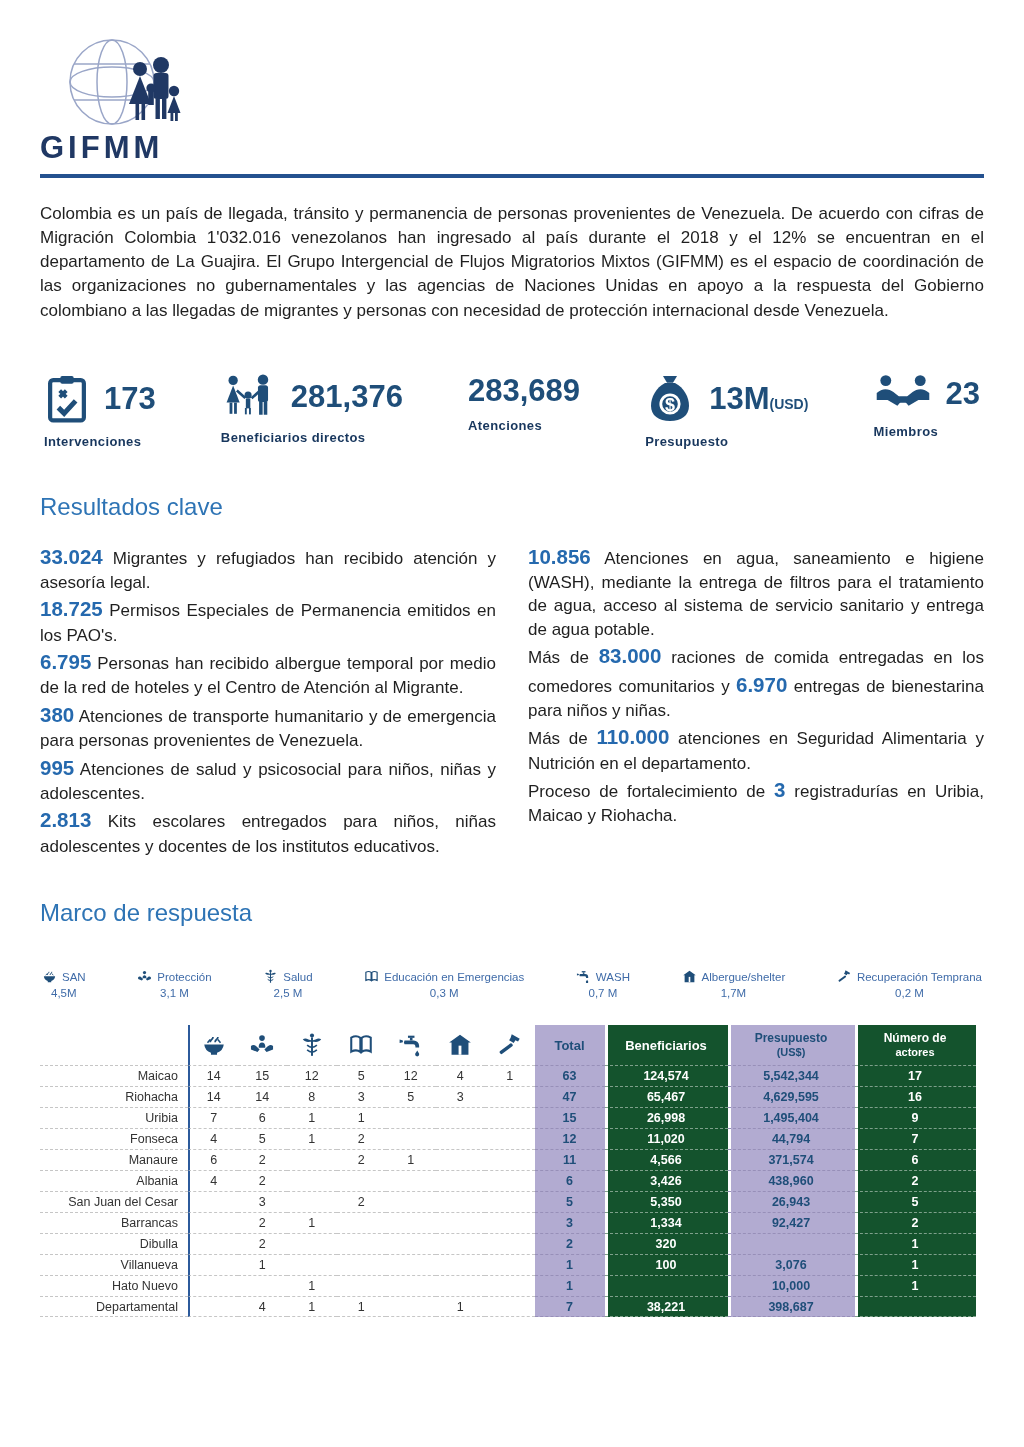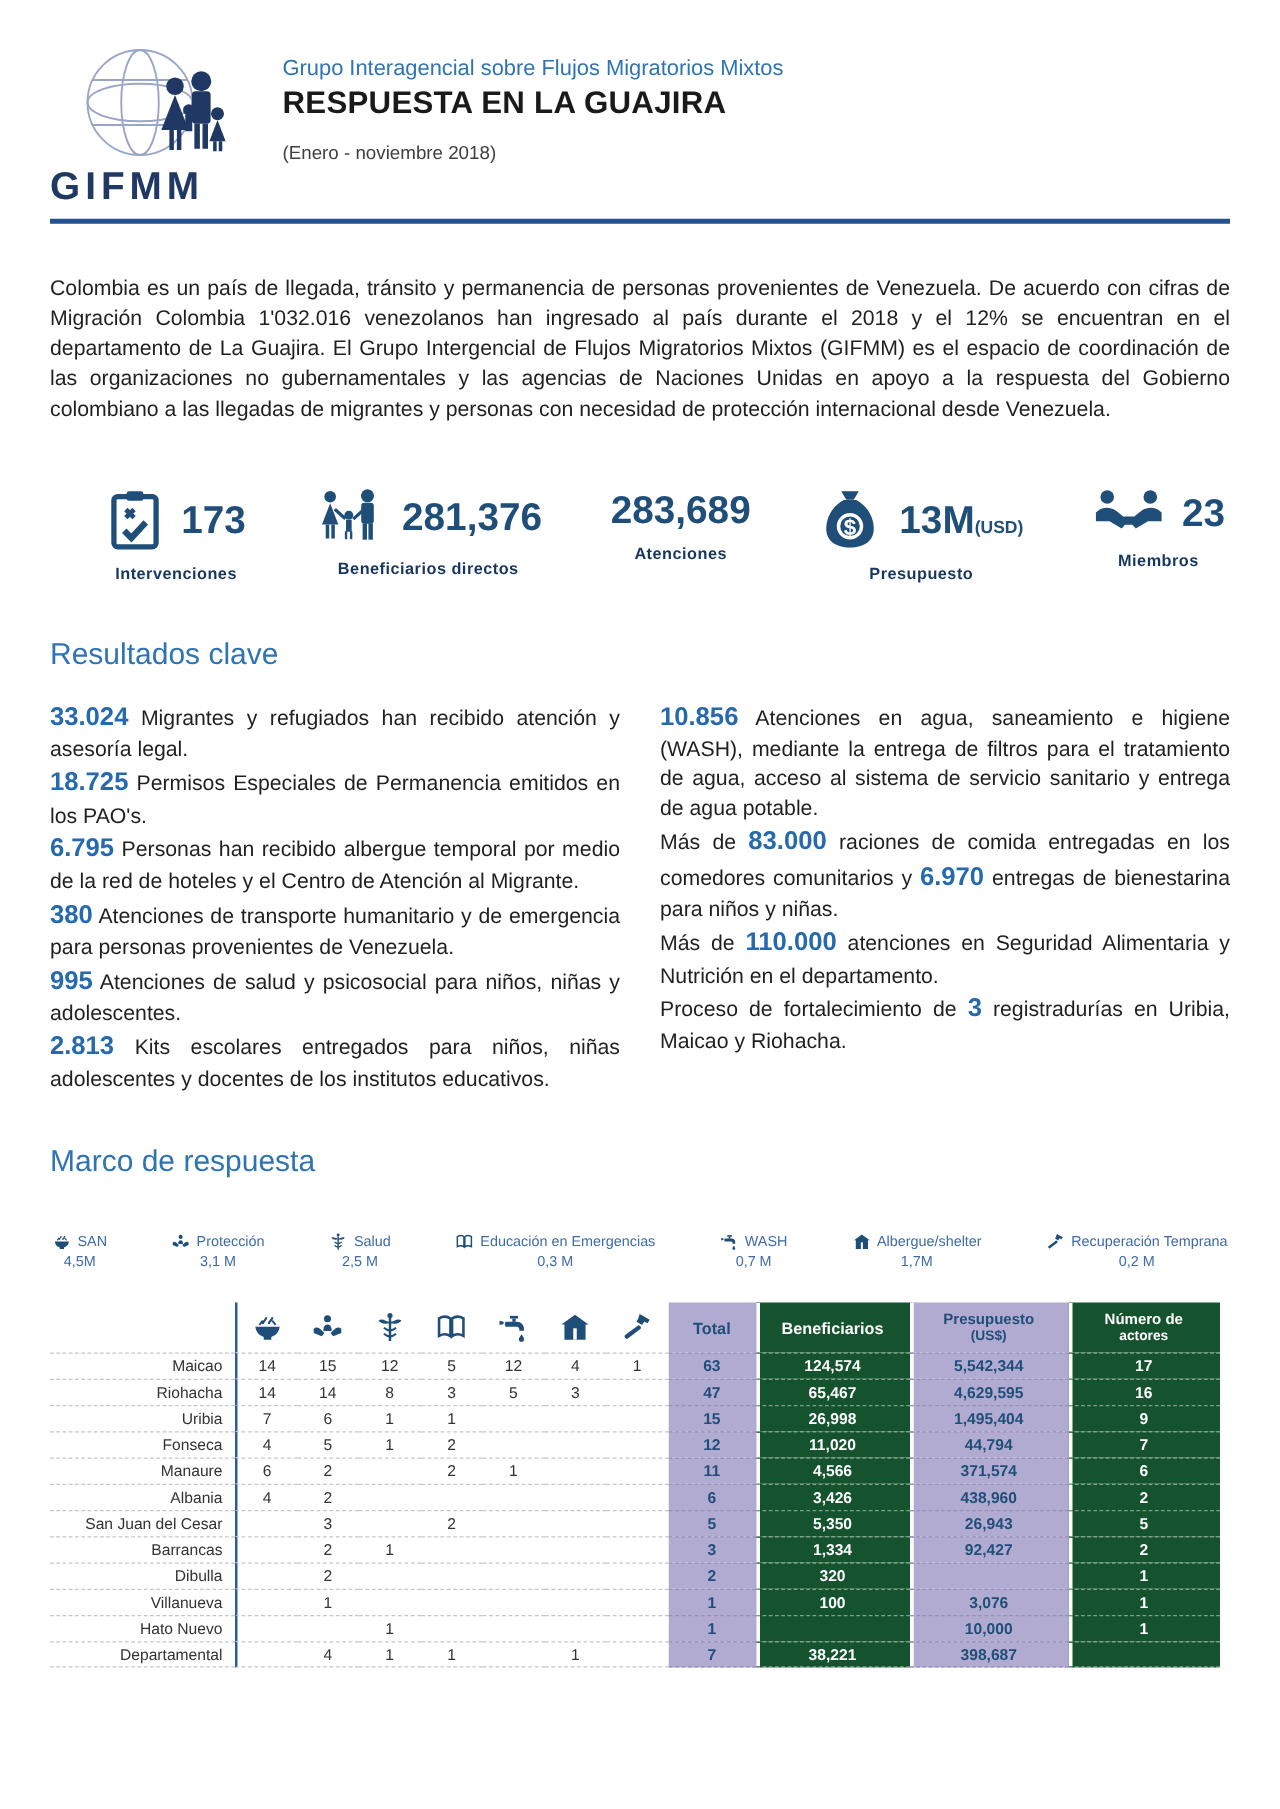--- a/index.html
+++ b/index.html
@@ -10,25 +10,25 @@
   .header{display:flex;align-items:flex-start;gap:28px;}
   .logo-box{width:158px;flex:0 0 158px;text-align:left;}
   .logo-text{font-size:31px;font-weight:bold;color:#203864;letter-spacing:4px;margin-top:-6px;}
   .head-text{padding-top:8px;}
   .org-line{color:#2E74B5;font-size:17.5px;}
   .page-title{font-size:25px;font-weight:bold;color:#1a1a1a;margin-top:3px;letter-spacing:0.2px;}
   .period{font-size:15px;color:#3f3f3f;margin-top:17px;}
   .rule{height:4px;background:#24518f;margin-top:8px;}
 
   
-  .intro{margin-top:40px;font-size:17px;line-height:1.42;text-align:justify;color:#1f1f1f;}
+  .intro{margin-top:24px;font-size:17px;line-height:1.42;text-align:justify;color:#1f1f1f;}
 
   
   .stats{display:flex;justify-content:space-between;align-items:flex-start;margin-top:50px;padding:0 4px;}
-  .stat{display:flex;flex-direction:column;align-items:center;margin-left:41px;}
+  .stat{display:flex;flex-direction:column;align-items:flex-start;}
   .stat-top{display:flex;align-items:center;gap:14px;}
   .stat .bigicon{color:#1F4E79;display:flex;align-items:center;}
   .stat-value{font-size:31px;font-weight:bold;color:#1F4E79;white-space:nowrap;}
   .stat-suffix{font-size:14px;font-weight:bold;}
   .stat-label{font-size:13px;font-weight:bold;color:#17365D;margin-top:9px;letter-spacing:0.4px;}
 
   
   .h2{color:#2E74B5;font-size:24px;font-weight:normal;margin:0;}
   .h2.res{margin-top:44px;}
   .h2.marco{margin-top:40px;}
@@ -98,25 +98,20 @@
             <rect x="108.2" y="56" width="5.6" height="13"></rect>
             <circle cx="134" cy="55" r="5.2"></circle>
             <path d="M134 60 l-6.5 17 h13 z"></path>
             <rect x="130.5" y="77" width="2.8" height="8"></rect>
             <rect x="135" y="77" width="2.8" height="8"></rect>
           </g>
         </svg>
       </span>
       <div class="logo-text">GIFMM</div>
     </div>
-    <div class="head-text">
-      <div class="org-line">Grupo Interagencial sobre Flujos Migratorios Mixtos</div>
-      <div class="page-title">RESPUESTA EN LA GUAJIRA</div>
-      <div class="period">(Enero - noviembre 2018)</div>
-    </div>
   </div>
 
   <div class="rule"></div>
 
   <p class="intro">Colombia es un país de llegada, tránsito y permanencia de personas provenientes de Venezuela. De acuerdo con cifras de Migración Colombia 1'032.016 venezolanos han ingresado al país durante el 2018 y el 12% se encuentran en el departamento de La Guajira. El Grupo Intergencial de Flujos Migratorios Mixtos (GIFMM) es el espacio de coordinación de las organizaciones no gubernamentales y las agencias de Naciones Unidas en apoyo a la respuesta del Gobierno colombiano a las llegadas de migrantes y personas con necesidad de protección internacional desde Venezuela.</p>
 
   <div class="stats" id="stats-row">
       <div class="stat">
         <div class="stat-top">
           <span class="bigicon">

